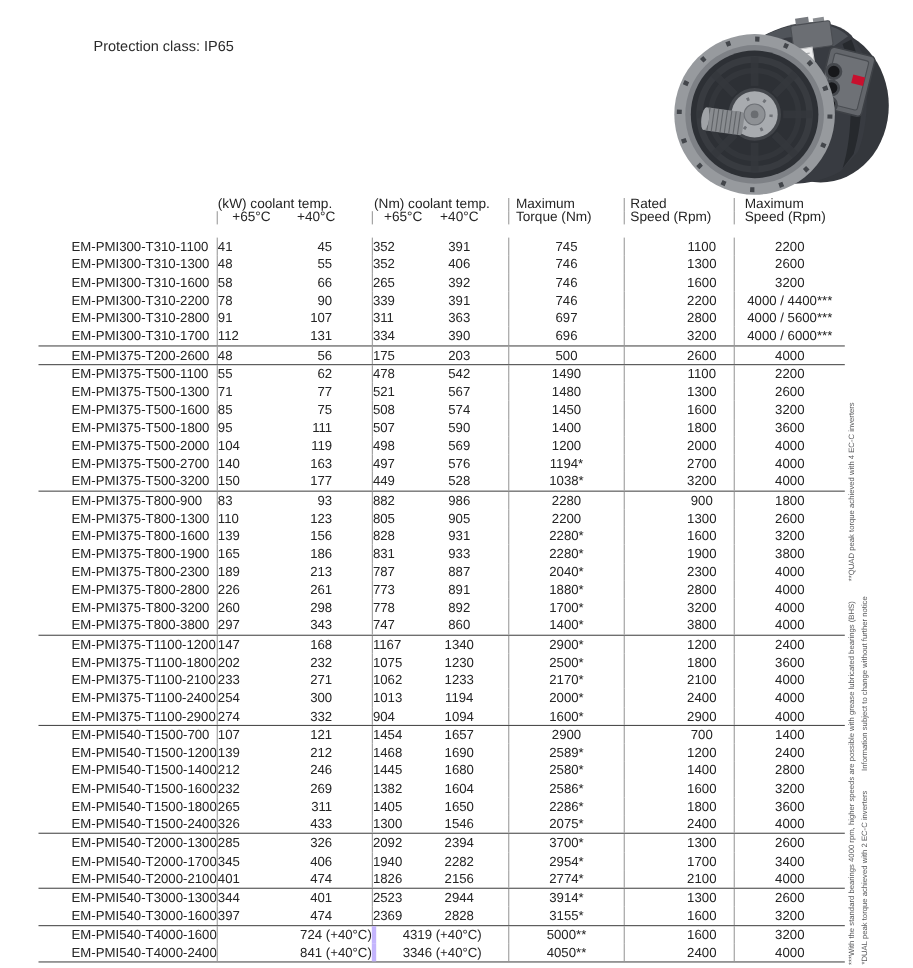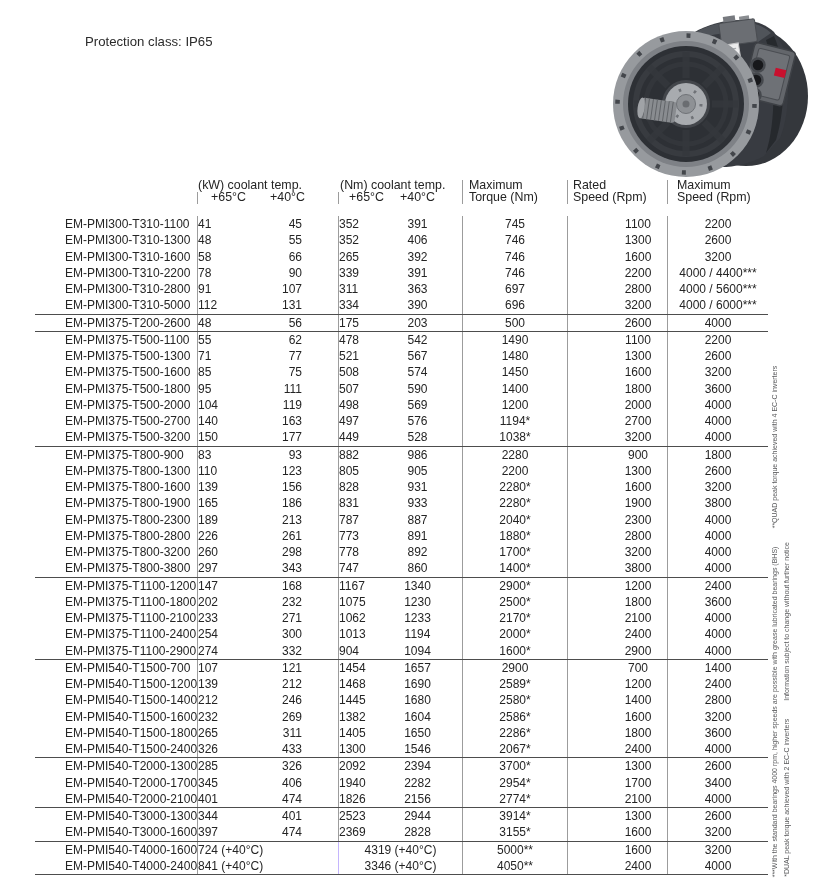--- a/index.html
+++ b/index.html
@@ -31,22 +31,22 @@
   .row { display:grid; grid-template-columns:162px 73px 68px 62px 62px 105px 100px 101px; height:16.25px; }
   .cell { font-size:12px; line-height:16.25px; white-space:nowrap; color:#242424; }
   .c-model { text-align:left; padding-left:2px;margin-left:28px; }
   .c-p65 { text-align:left; padding-right:24px; border-left:1px solid #9c9c9c; }
   .c-p40 { text-align:right; padding-right:36px; }
   .c-t65 { text-align:left; padding-right:16px; border-left:1px solid #9c9c9c; }
   .c-t40 { text-align:center; padding-right:27px; }
   .c-tmax { text-align:center; border-left:1px solid #9c9c9c; }
   .c-nrated { text-align:center; border-left:1px solid #9c9c9c;padding-left:41px; }
   .c-nmax { text-align:center; border-left:1px solid #9c9c9c; }
-  .c-pspan { grid-column:2 / span 2; text-align:left; border-left:1px solid #9c9c9c; }
-  .c-tspan { grid-column:4 / span 2; text-align:center; border-left:1px solid #c4b5fd; }
+  .c-pspan { grid-column:2 / span 2; text-align:right; border-left:1px solid #9c9c9c; }
+  .c-tspan { grid-column:4 / span 2; text-align:center; border-left:4px solid #c4b5fd; }
   
   .vnote {
     position:absolute; bottom:3px; writing-mode:vertical-rl; transform:rotate(180deg);
     font-size:7px; line-height:10px; letter-spacing:0; color:#58595b; white-space:nowrap;
   }
   .vnote span + span { margin-inline-start:16px; }
   #vnote-outer { left:770px; }
   #vnote-inner { left:782px; }
 </style>
 </head>
@@ -181,21 +181,21 @@
         <div class="cell c-model">EM-PMI300-T310-2800</div>
         <div class="cell c-p65">91</div>
         <div class="cell c-p40">107</div>
         <div class="cell c-t65">311</div>
         <div class="cell c-t40">363</div>
         <div class="cell c-tmax">697</div>
         <div class="cell c-nrated">2800</div>
         <div class="cell c-nmax">4000 / 5600***</div>
       </div>
       <div class="row">
-        <div class="cell c-model">EM-PMI300-T310-5000</div>
+        <div class="cell c-model">EM-PMI300-T310-1700</div>
         <div class="cell c-p65">112</div>
         <div class="cell c-p40">131</div>
         <div class="cell c-t65">334</div>
         <div class="cell c-t40">390</div>
         <div class="cell c-tmax">696</div>
         <div class="cell c-nrated">3200</div>
         <div class="cell c-nmax">4000 / 6000***</div>
       </div>
     </div>
     <div class="group">
@@ -466,21 +466,21 @@
         <div class="cell c-tmax">2286*</div>
         <div class="cell c-nrated">1800</div>
         <div class="cell c-nmax">3600</div>
       </div>
       <div class="row">
         <div class="cell c-model">EM-PMI540-T1500-2400</div>
         <div class="cell c-p65">326</div>
         <div class="cell c-p40">433</div>
         <div class="cell c-t65">1300</div>
         <div class="cell c-t40">1546</div>
-        <div class="cell c-tmax">2067*</div>
+        <div class="cell c-tmax">2075*</div>
         <div class="cell c-nrated">2400</div>
         <div class="cell c-nmax">4000</div>
       </div>
     </div>
     <div class="group">
       <div class="row">
         <div class="cell c-model">EM-PMI540-T2000-1300</div>
         <div class="cell c-p65">285</div>
         <div class="cell c-p40">326</div>
         <div class="cell c-t65">2092</div>

